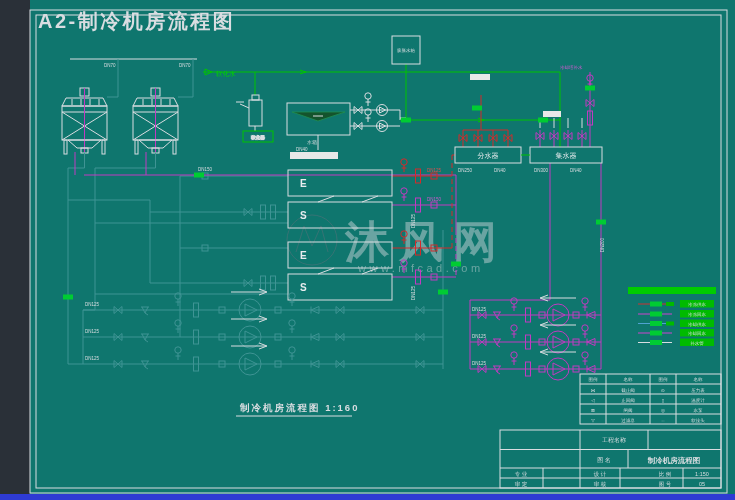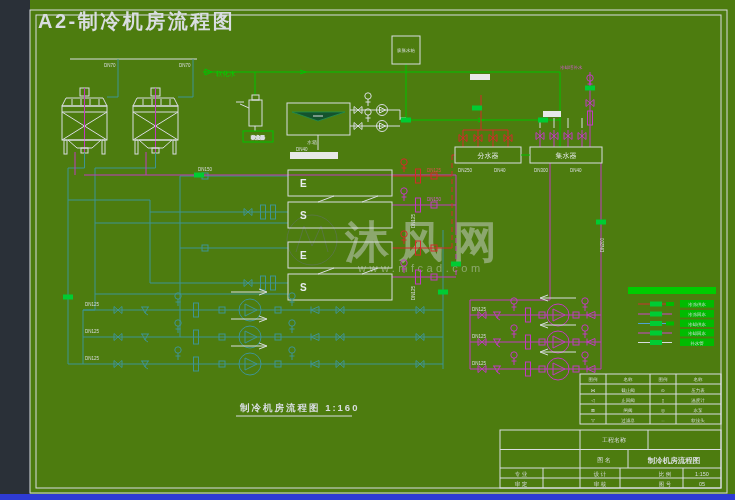--- a/index.html
+++ b/index.html
@@ -1,16 +1,16 @@
 <!DOCTYPE html>
 <html><head>
 <meta charset="utf-8">
 <style>
   html,body{margin:0;padding:0;background:#20262e;}
-  #stage{position:relative;width:735px;height:500px;background:#4d7c0f;overflow:hidden;
+  #stage{position:relative;width:735px;height:500px;background:#0f766e;overflow:hidden;
          font-family:"Liberation Sans",sans-serif;}
   svg{position:absolute;left:0;top:0;}
   svg text{font-family:"Liberation Sans",sans-serif;fill:#d9dde1;}
   .ln{fill:none;stroke-width:1;}
   .w{stroke:#d9dde1;}
   .t{stroke:#3f9494;}
   .m{stroke:#c23ac2;}
   .r{stroke:#d42a2a;}
   .g{stroke:#00c400;}
   .dash{stroke-dasharray:5 3;}

